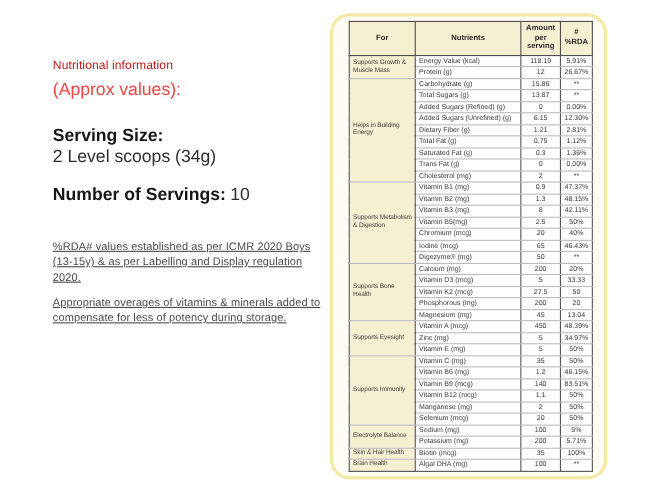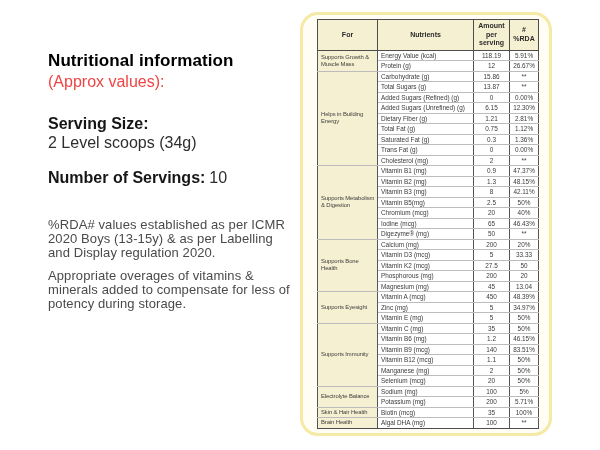--- a/index.html
+++ b/index.html
@@ -14,23 +14,23 @@
   
   .left-panel {
     position: absolute;
     left: 48px;
     top: 50px;
     width: 250px;
     color: #2f2f2f;
   }
   .title-block { margin-bottom: 22px; }
   .main-title {
-    font-size: 17px;
-    font-weight: bold;
-    color: #000000;
+    font-size: 11px;
+    font-weight: normal;
+    color: #b91c1c;
     line-height: 21px;
     letter-spacing: 0.1px;
   }
   .sub-title {
     font-size: 16px;
     font-weight: normal;
     color: #ef4444;
     line-height: 21px;
   }
   .serving-block { margin-bottom: 16px; }
@@ -43,25 +43,26 @@
   .regular-value {
     font-size: 16px;
     font-weight: normal;
     color: #2e2e2e;
     line-height: 19px;
   }
   .servings-line { margin-bottom: 31px; }
   .servings-line .regular-value { margin-left: 4px; margin-top: 46px; }
   .notes-block { margin-top: 0; }
   .note {
-    font-size: 13px;
+    font-size: 10px;
     line-height: 14px;
     color: #4a4a4a;
     margin-bottom: 9px;
     letter-spacing: 0.1px;
+    text-decoration: underline;
   }
 
   
   .card {
     position: absolute;
     left: 300px;
     top: 12px;
     width: 252px;
     height: 424px;
     background: #fffdf4;

